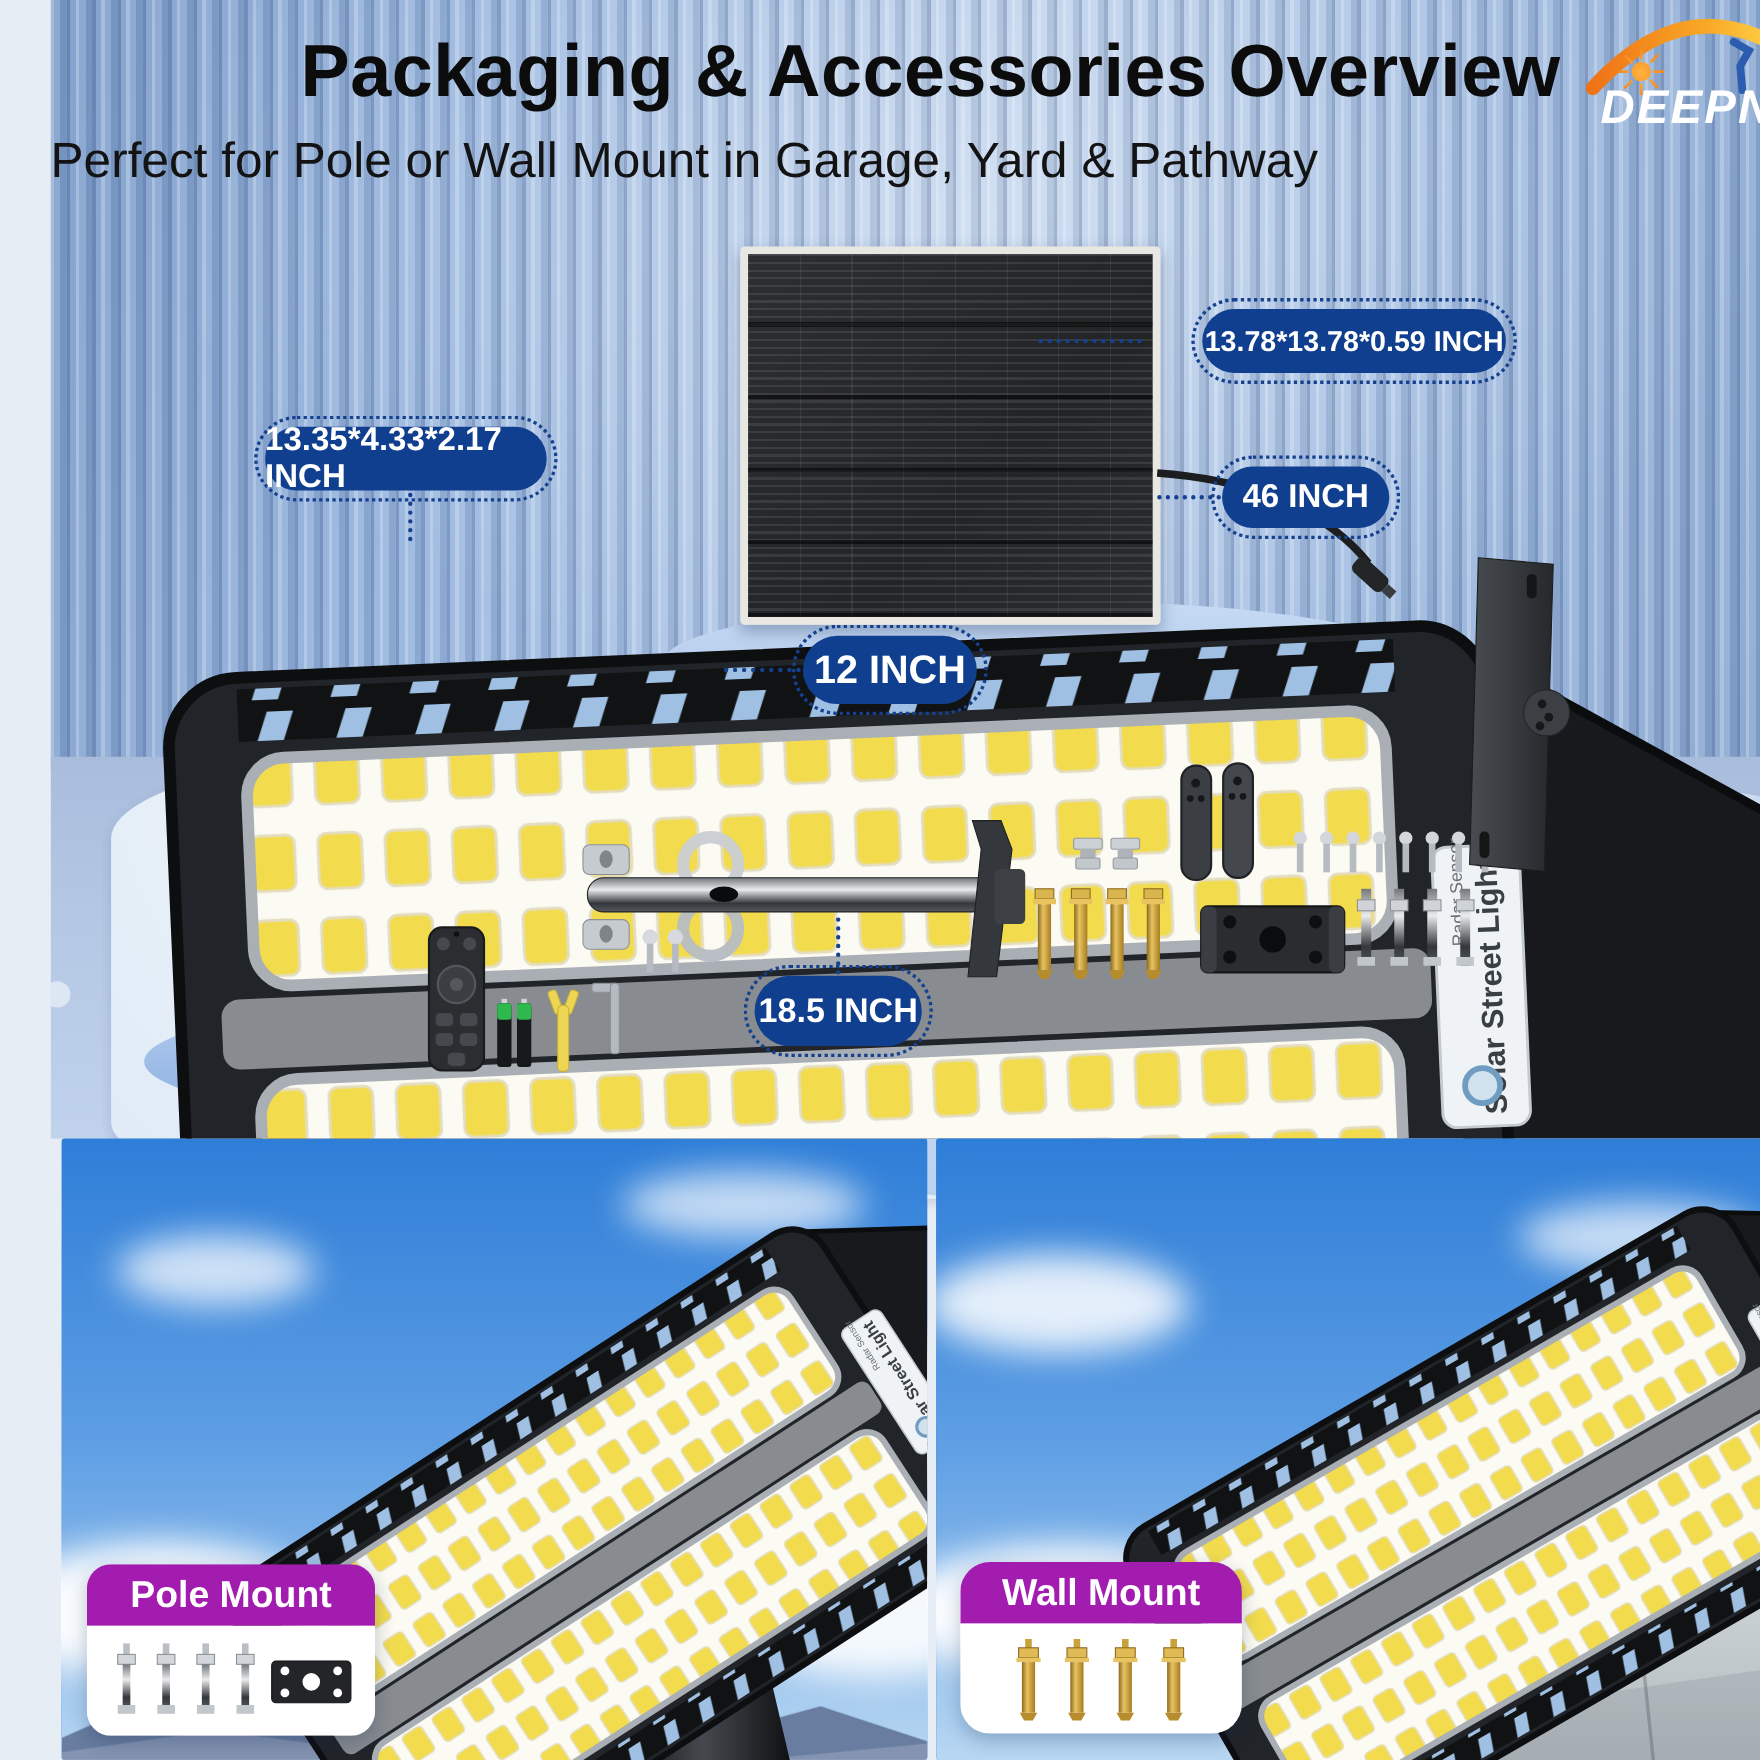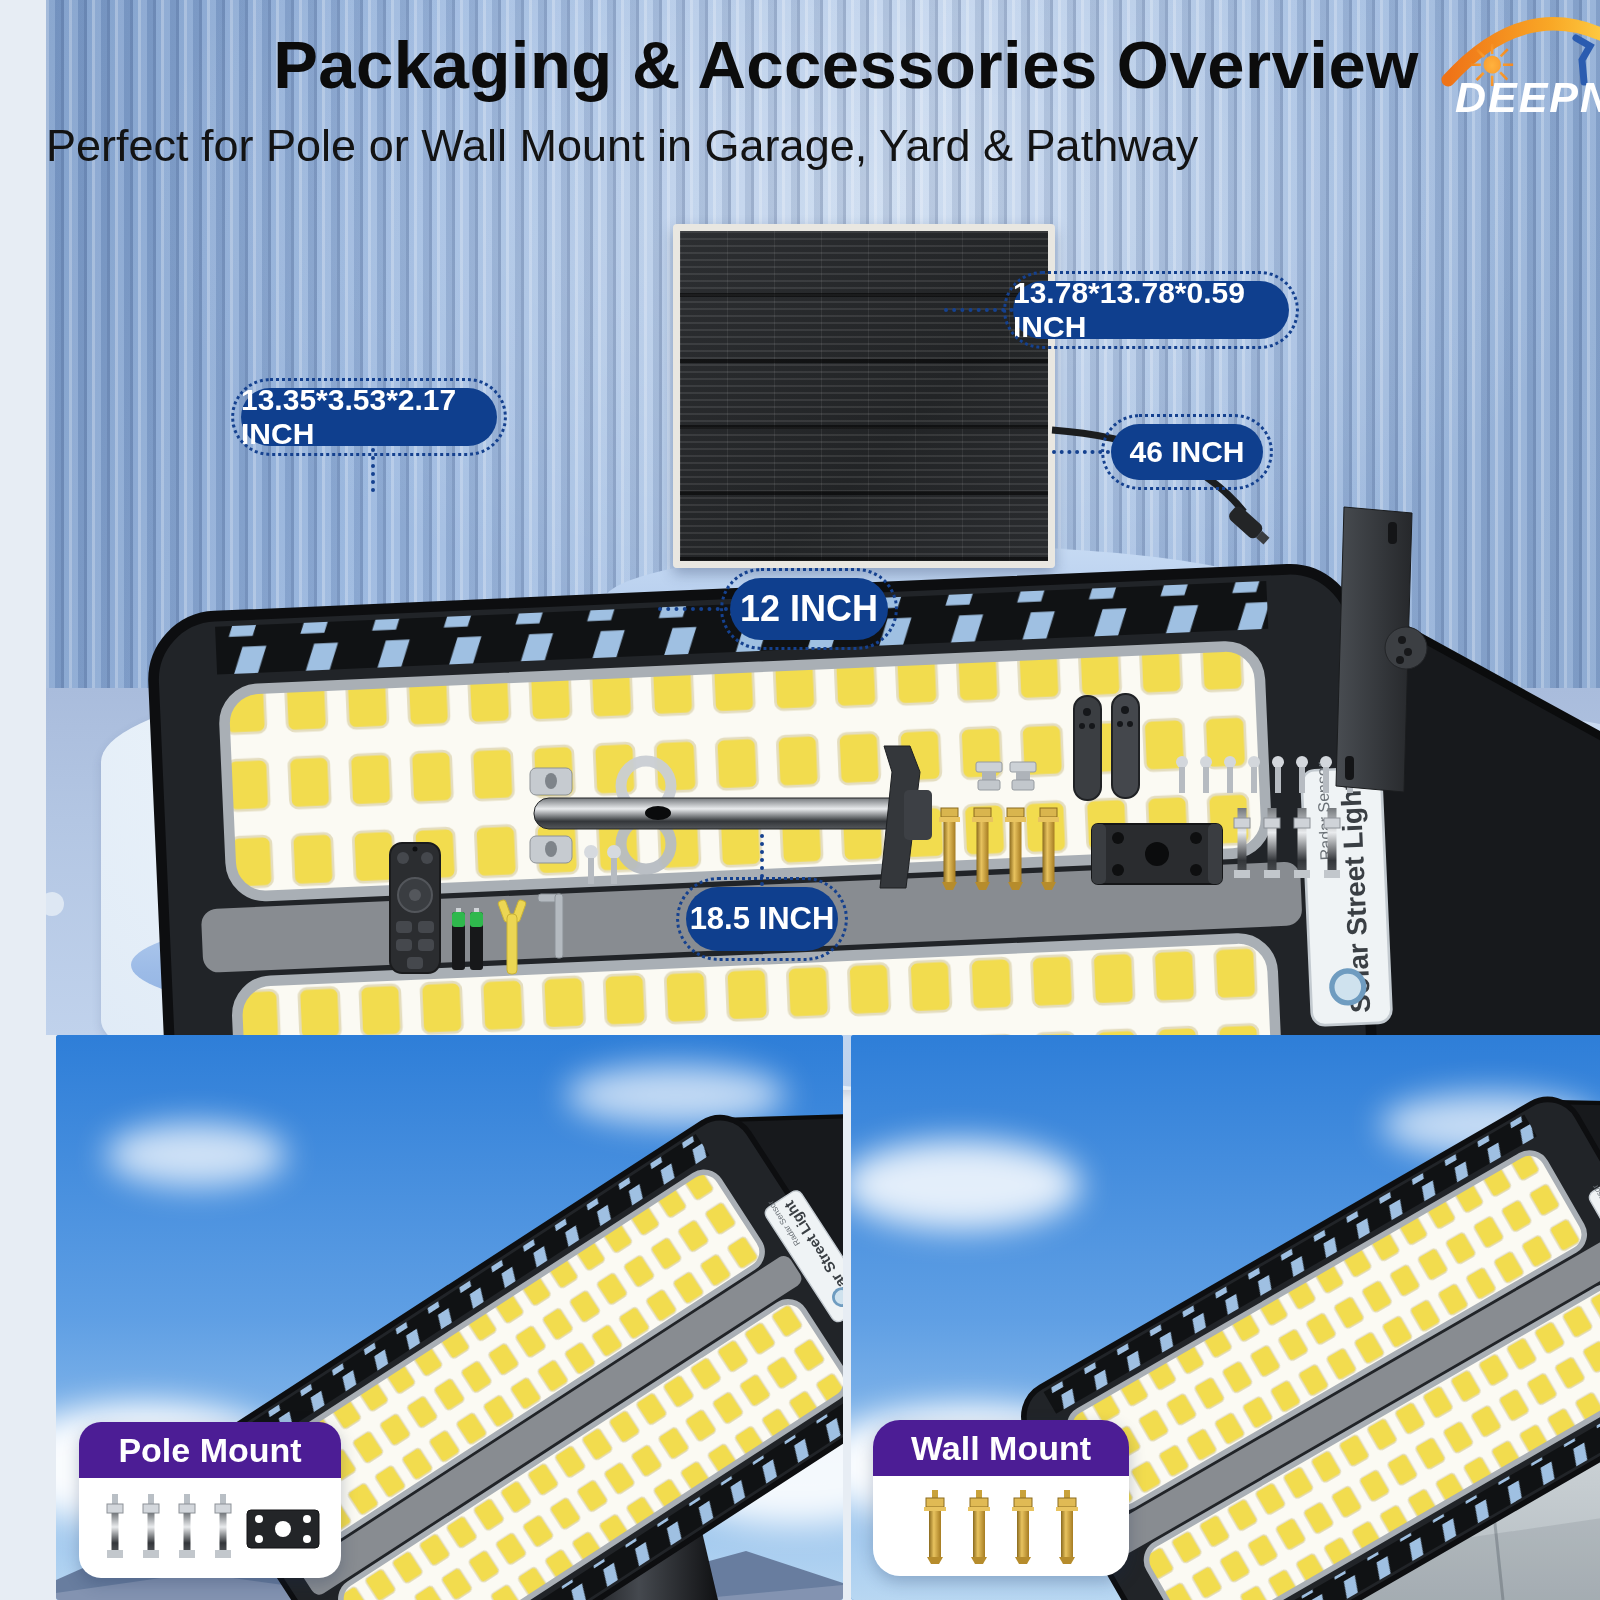--- a/index.html
+++ b/index.html
@@ -57,21 +57,21 @@
       repeating-linear-gradient(90deg,rgba(255,255,255,.07) 0 1px,transparent 1px 47px),
       repeating-linear-gradient(180deg,rgba(255,255,255,.09) 0 2px,transparent 2px 7px),
       linear-gradient(135deg,#2c2e31,#222426 60%,#2a2c2f);
     box-shadow:0 6px 14px rgba(40,60,100,.35);}
 
   
   .pill{position:absolute;display:flex;align-items:center;justify-content:center;
     background:#0f3f8e;color:#fff;font-weight:700;border-radius:999px;z-index:20;}
   .pill::after{content:"";position:absolute;inset:-10px;border:3px dotted #15418f;border-radius:999px;}
   .pill.p-light{left:195px;top:388px;width:256px;height:58px;font-size:30px;}
-  .pill.p-panel{left:967px;top:281px;width:276px;height:58px;font-size:30px;}
+  .pill.p-panel{left:1047px;top:281px;width:276px;height:58px;font-size:26px;}
   .pill.p-24{left:1065px;top:424px;width:152px;height:56px;font-size:30px;}
   .pill.p-12{left:684px;top:578px;width:158px;height:62px;font-size:36px;}
   .pill.p-185{left:640px;top:887px;width:152px;height:64px;font-size:31px;}
   .leader{position:absolute;z-index:19;}
   .leader.h{border-top:4px dotted #15418f;height:0;}
   .leader.v{border-left:4px dotted #15418f;width:0;}
   .ld-light{left:325px;top:448px;height:44px;}
   .ld-panel{left:898px;top:308px;width:94px;}
   .ld-24{left:1006px;top:450px;width:58px;}
   .ld-12{left:612px;top:607px;width:70px;}
@@ -80,21 +80,21 @@
   .scene-svg{position:absolute;left:0;top:0;width:1600px;height:1035px;z-index:10;}
 
   
   .photo{position:absolute;top:1035px;height:565px;overflow:hidden;border-radius:3px;background:#3f86d8;}
   .photo.left{left:10px;width:787px;}
   .photo.right{left:805px;width:785px;}
 
   
   .card{position:absolute;width:262px;border-radius:22px;overflow:hidden;z-index:30;
     box-shadow:0 6px 16px rgba(20,40,80,.25);}
-  .card .hd{height:56px;background:#4c1d95;color:#fff;display:flex;align-items:center;justify-content:center;
+  .card .hd{height:56px;background:#a21caf;color:#fff;display:flex;align-items:center;justify-content:center;
     font-size:34px;font-weight:700;}
   .card .bd{height:100px;background:#ffffff;display:flex;align-items:center;justify-content:center;gap:6px;}
   .card.pole{left:33px;top:1422px;}
   .card.wall{left:827px;top:1420px;width:256px;border-radius:27px;}
 </style>
 </head>
 <body>
 
 <div class="canvas">
 
@@ -398,21 +398,21 @@
       <rect x="17" y="2" width="8" height="22" rx="3" fill="#ecd653" stroke="#c9b237" transform="rotate(20 21 13)"></rect>
       <rect x="9" y="16" width="10" height="60" rx="4" fill="#ecd653" stroke="#c9b237"></rect>
     </g>
 
     <g transform="translate(492,894)">
       <rect width="24" height="8" rx="3" fill="#b4bac0" stroke="#8b9197"></rect>
       <rect x="17" width="8" height="64" rx="3" fill="#b4bac0" stroke="#8b9197"></rect>
     </g>
   </svg>
 
-  <div class="pill p-light">13.35*3.53*2.17 INCH</div>
+  <div class="pill p-light">13.35*4.33*2.17 INCH</div>
   <div class="pill p-panel">13.78*13.78*0.59 INCH</div>
   <div class="pill p-24">46 INCH</div>
   <div class="pill p-12">12 INCH</div>
   <div class="pill p-185">18.5 INCH</div>
   <div class="leader v ld-light"></div>
   <div class="leader h ld-panel"></div>
   <div class="leader h ld-24"></div>
   <div class="leader h ld-12"></div>
   <div class="leader v ld-185"></div>
 

